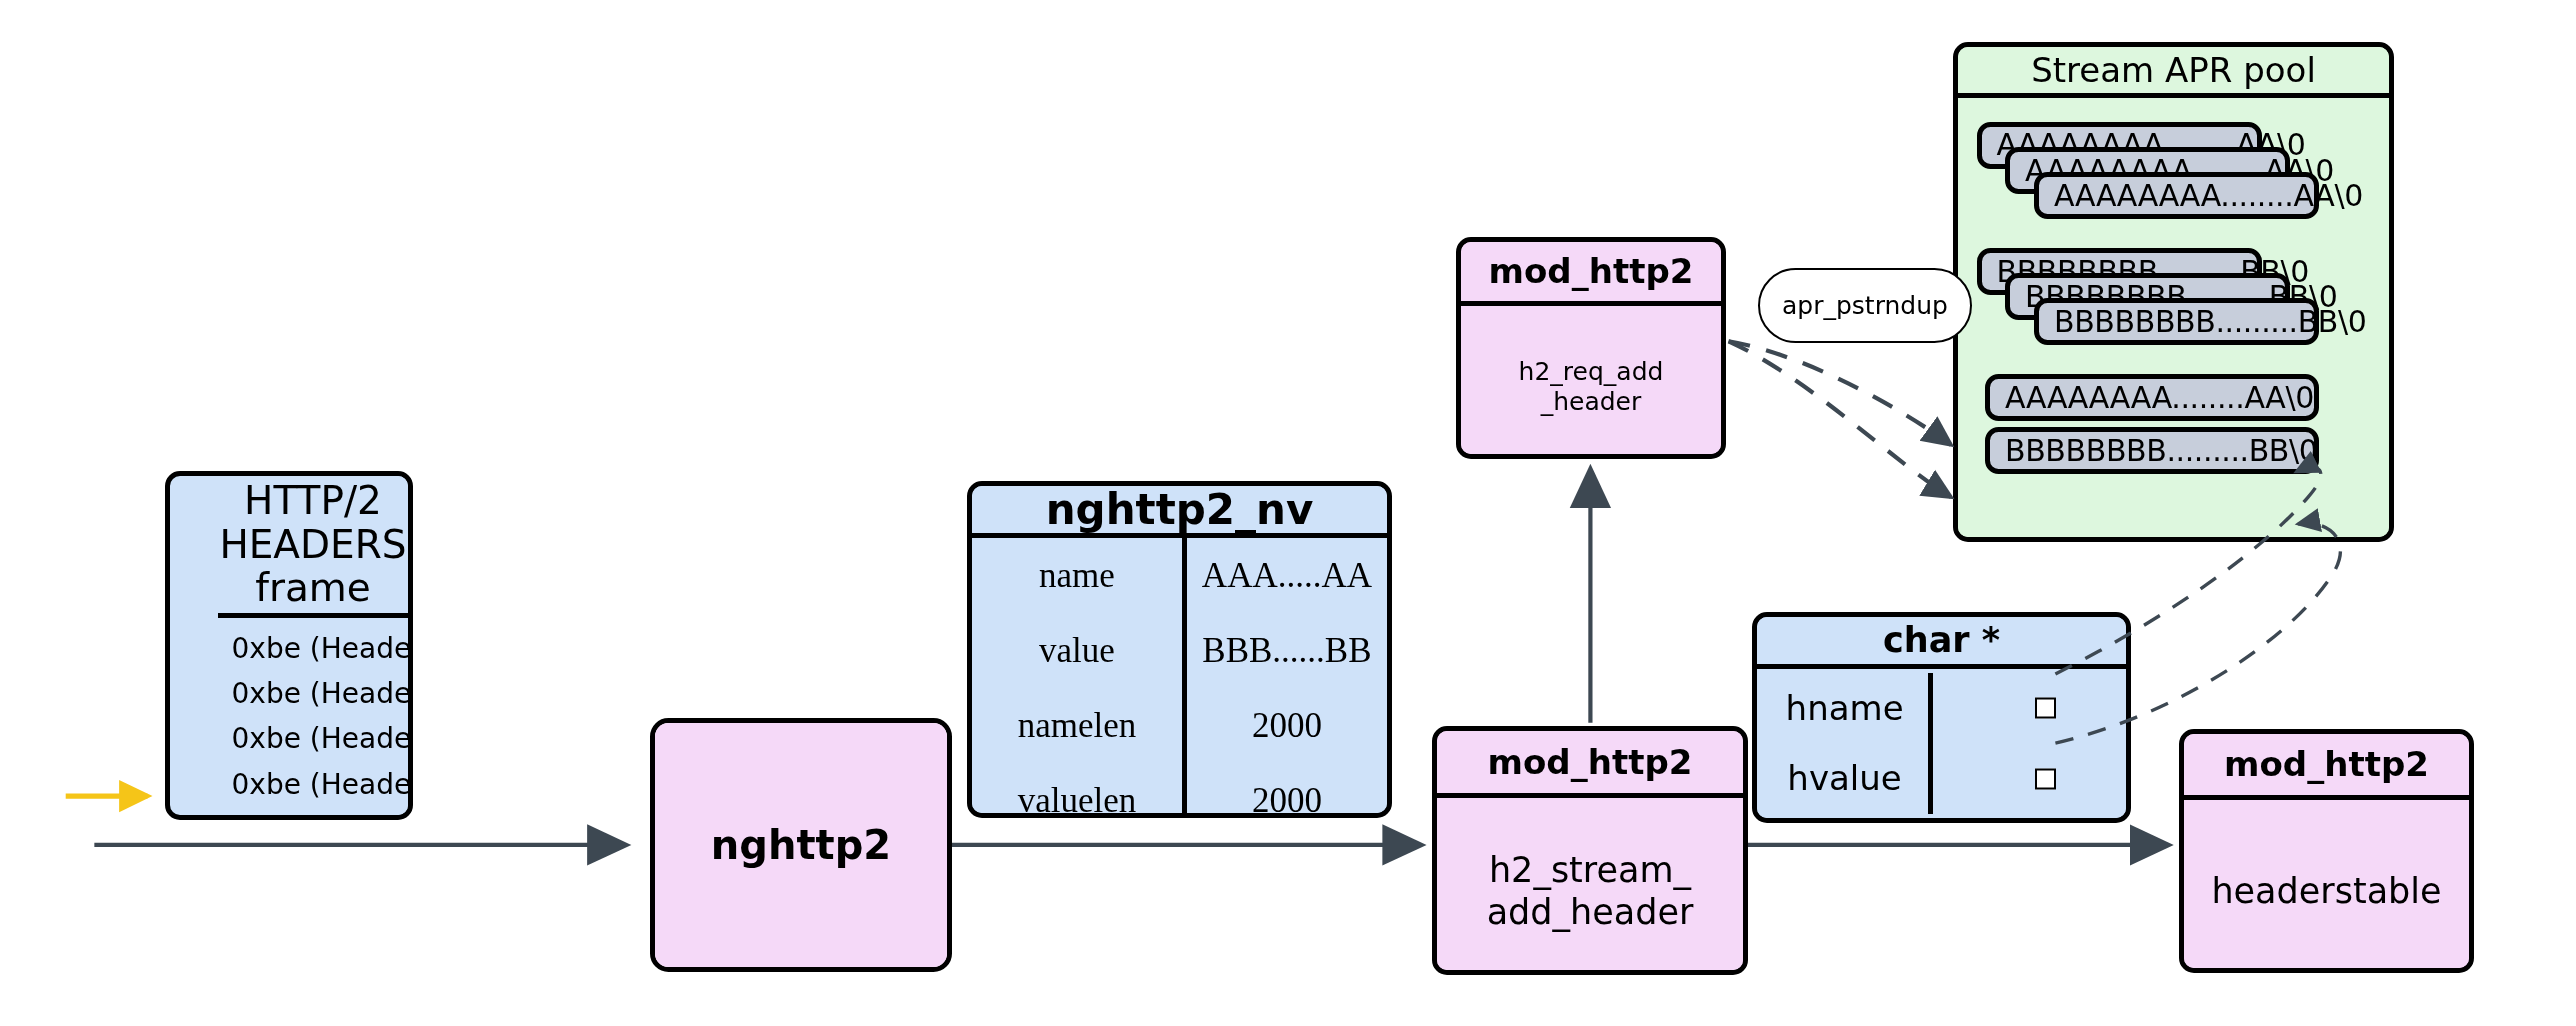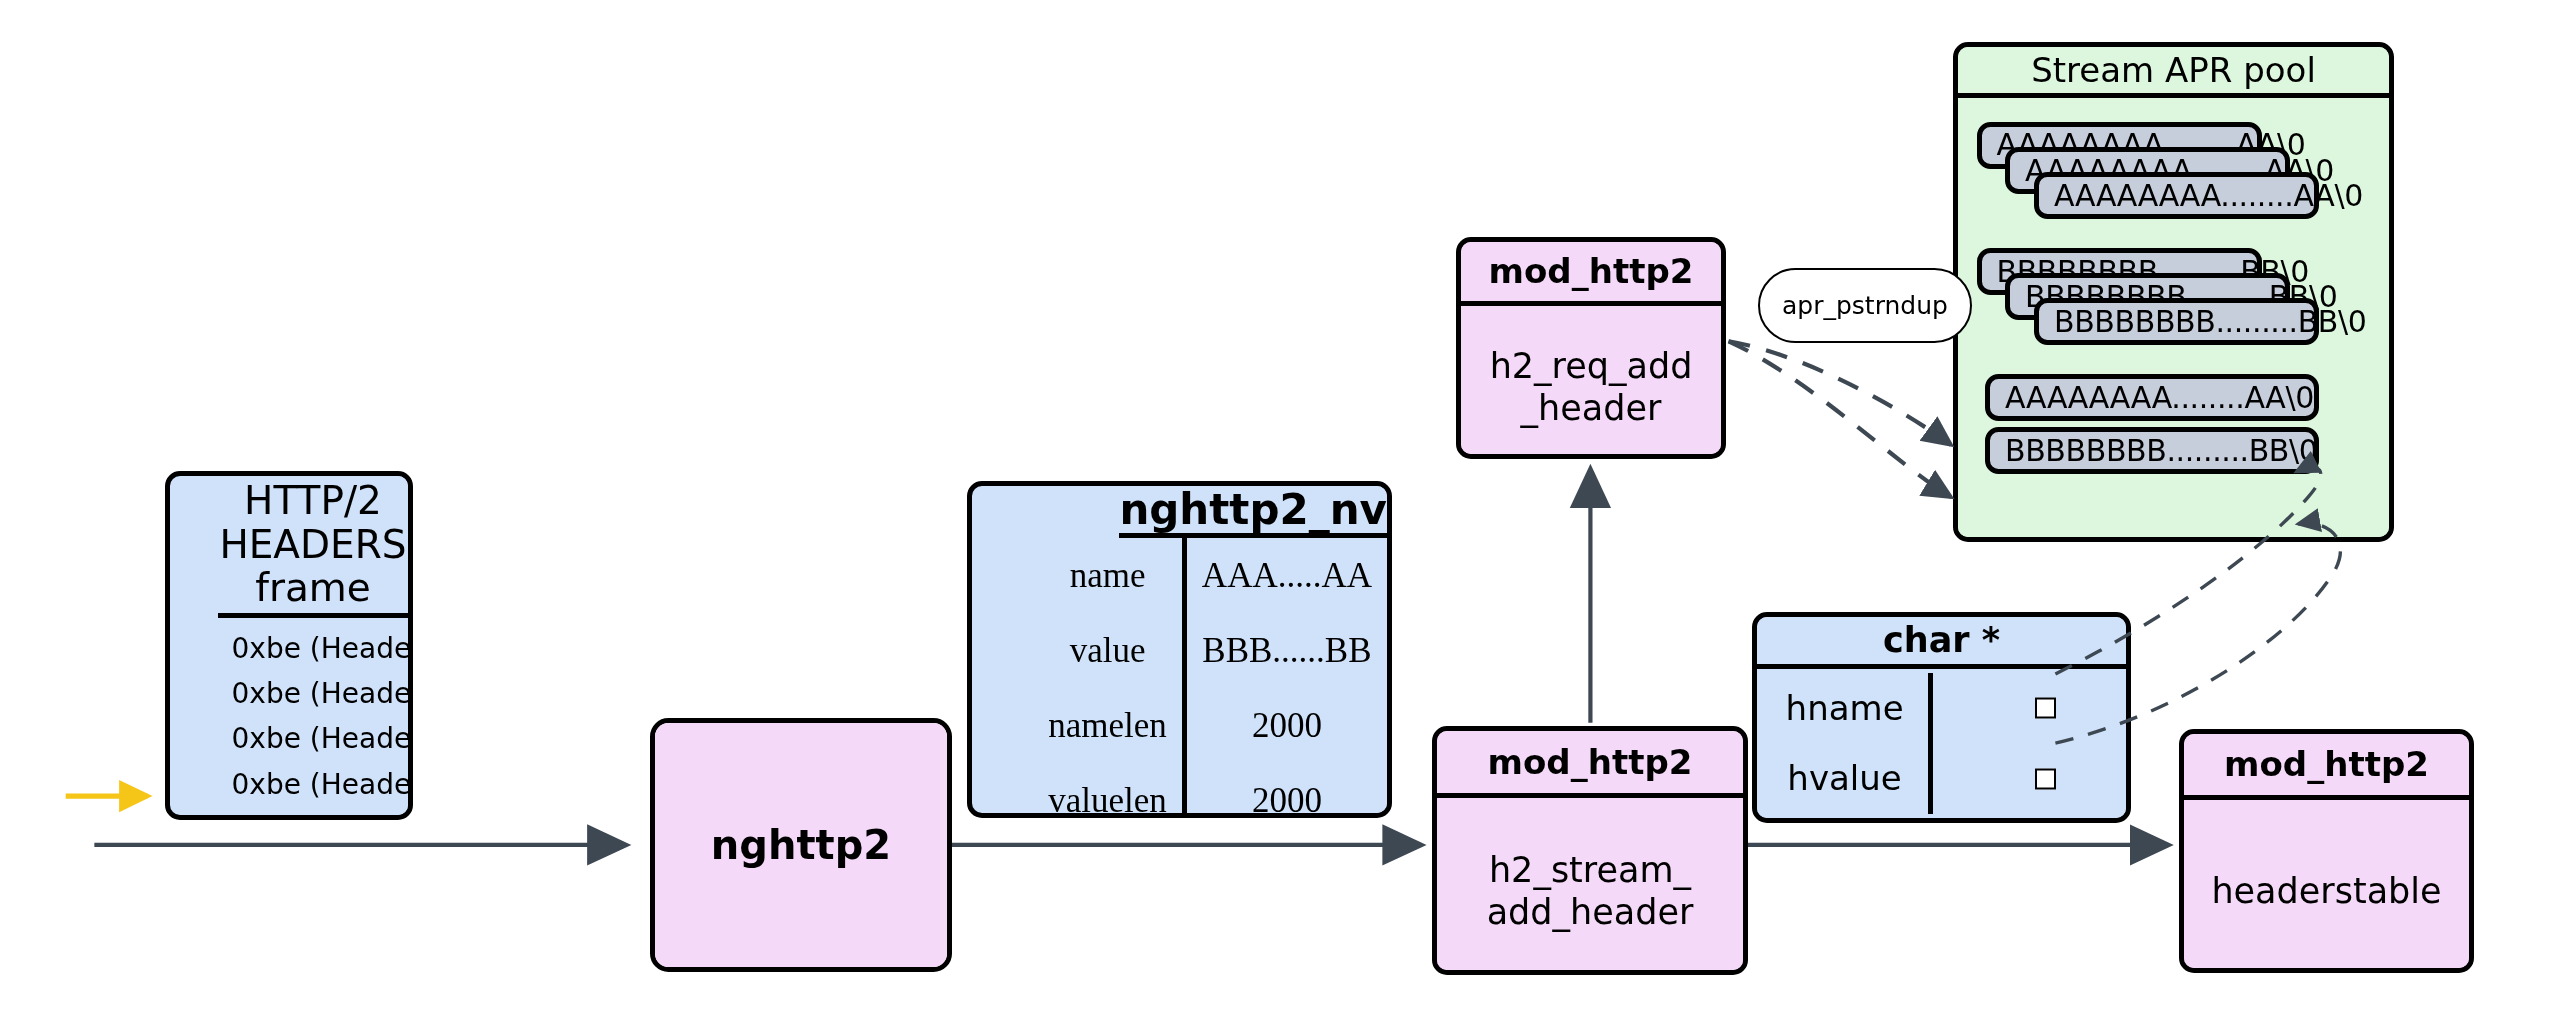--- a/index.html
+++ b/index.html
@@ -53,31 +53,31 @@
   #headers-frame .body{
     flex-direction:column;justify-content:center;align-items:flex-start;
     padding:8.4px 0 8.4px 13.5px;font-size:28px;gap:7.6px;
   }
   #headers-frame .reflist{display:flex;flex-direction:column;gap:11.8px;width:100%;}
   #headers-frame .reflist .refrow{white-space:nowrap;}
 
   #nghttp2-node{left:650px;top:718px;width:302px;height:254px;border-radius:18.5px;}
   #nghttp2-node .body{font-size:40px;font-weight:700;}
 
-  #nv-struct{left:967px;top:481px;width:425px;height:337px;align-items:flex-end;}
+  #nv-struct{left:967px;top:481px;width:425px;height:337px;}
   #nv-struct .hdr{height:66px;font-size:42px;font-weight:700;}
   #nv-struct .body{flex-direction:column;padding:0;}
   #nv-struct table{border-collapse:collapse;width:100%;height:100%;font-size:35px;}
   #nv-struct td{padding:4px 15px;height:67px;vertical-align:middle;font-family:Liberation Serif, serif;}
   #nv-struct td.k{width:52%;text-align:center;border-right:5px solid #000;}
   #nv-struct td.v{text-align:center;}
 
   #req-add-header{left:1456px;top:237px;width:270px;height:222px;}
   #req-add-header .hdr{height:64px;font-size:34px;}
-  #req-add-header .body{font-size:35px;flex-direction:column;}
+  #req-add-header .body{font-size:25px;flex-direction:column;}
 
   #stream-add-header{left:1432px;top:726px;width:316px;height:249px;}
   #stream-add-header .hdr{height:67px;font-size:34px;}
   #stream-add-header .body{font-size:35px;flex-direction:column;}
 
   #headers-table-node{left:2179px;top:729px;width:295px;height:244px;}
   #headers-table-node .hdr{height:66px;font-size:34px;}
   #headers-table-node .body{font-size:35px;flex-direction:row;}
 
   #charptr{left:1752px;top:612px;width:379px;height:211px;}

